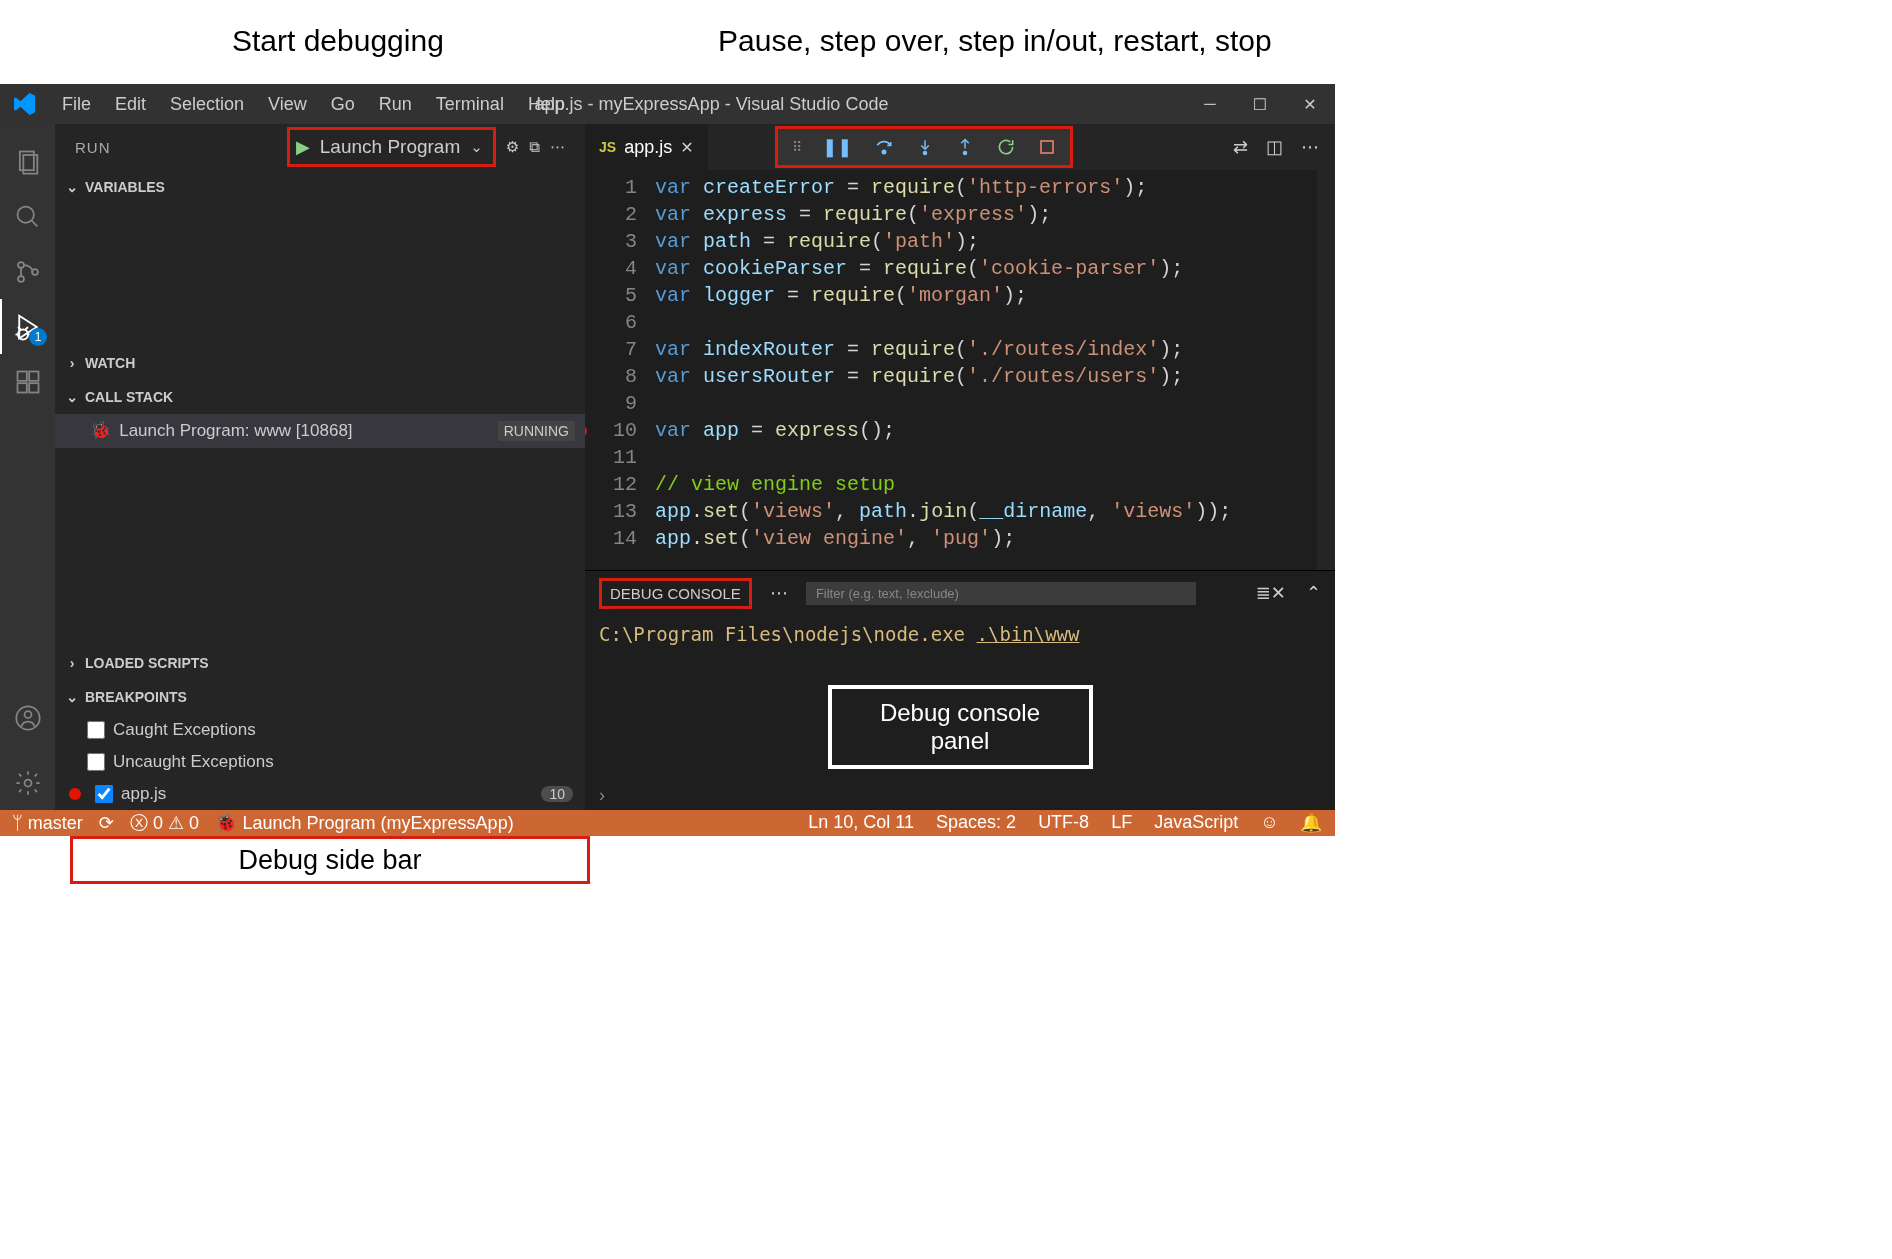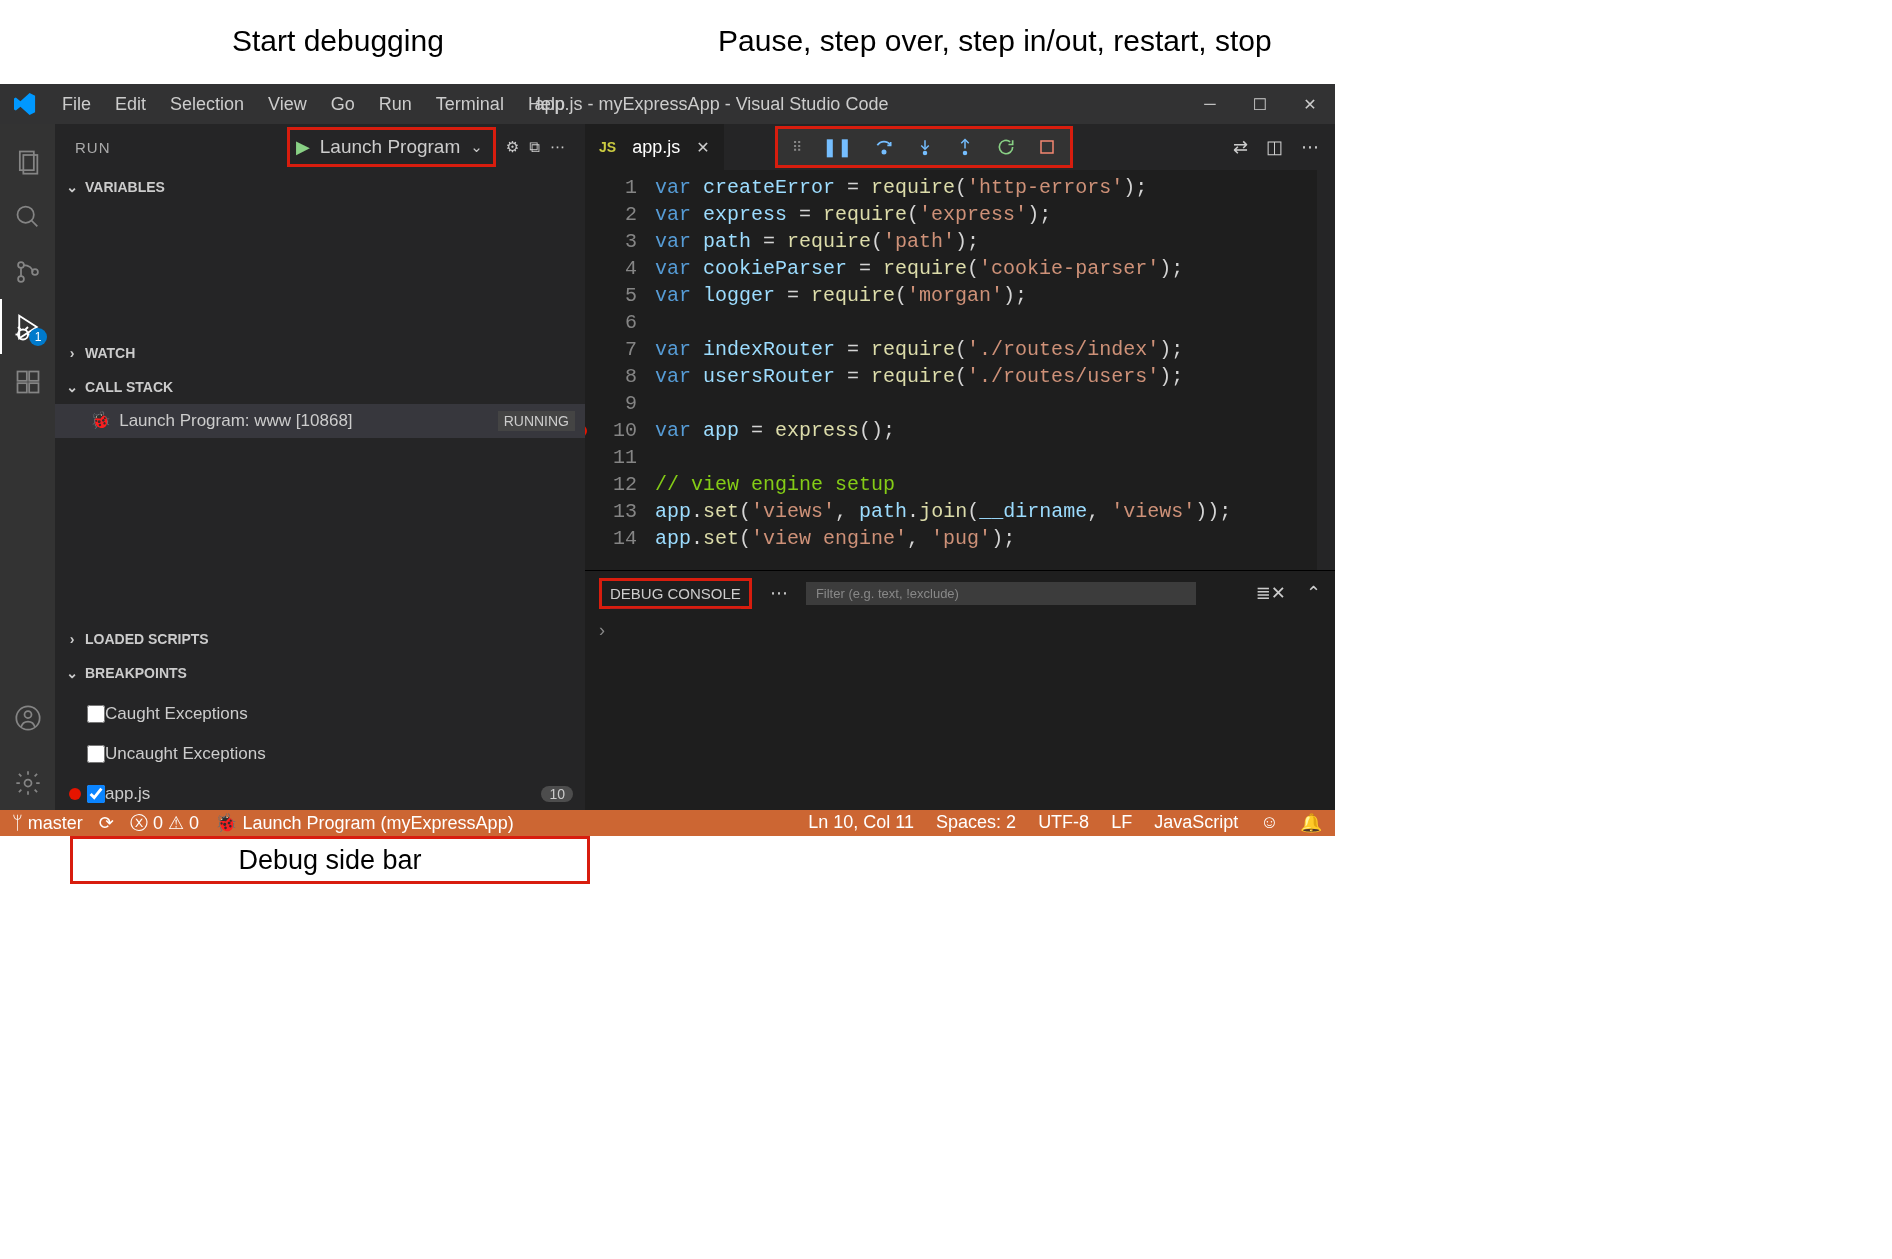--- a/index.html
+++ b/index.html
@@ -30,30 +30,30 @@
 
   
   .sidebar { width:530px; background:#252526; display:flex; flex-direction:column; color:#ccc; }
   .sidebar-header { height:46px; display:flex; align-items:center; padding:0 20px; font-size:15px; color:#aaa; gap:10px;}
   .sidebar-header .title { letter-spacing:1px; margin-right:auto;}
   .launch-box { border:3px solid rgb(216,29,14); display:flex; align-items:center; height:40px; padding:0 10px 0 6px; gap:10px;}
   .play { color:#89d185; font-size:18px;}
   .section-h { height:34px; display:flex; align-items:center; padding:0 10px; font-size:14px; font-weight:bold; color:#ccc; background:#252526; gap:6px;}
   .callstack-row { background:#37373d; height:34px; display:flex; align-items:center; padding:0 10px 0 35px; font-size:17px; position:relative;}
   .callstack-row .status { margin-left:auto; background:#444; padding:2px 6px; font-size:14px; color:#ccc;}
-  .bp-row { height:32px; display:flex; align-items:center; padding-left:32px; font-size:17px;margin-top:8px;}
+  .bp-row { height:32px; display:flex; align-items:center; padding-left:32px; gap:8px; font-size:17px;}
   .bp-row input[type=checkbox]{ width:18px; height:18px; accent-color:#0a84ff;}
   .bp-row .dot { width:12px; height:12px; background:#e51400; border-radius:50%; margin-left:-18px; margin-right:6px;}
   .bp-row .count { margin-left:auto; margin-right:12px; background:#4d4d4d; border-radius:10px; padding:0 8px; font-size:14px;}
   .chev { width:14px; display:inline-block; text-align:center;}
 
   
   .editor-region { flex:1; display:flex; flex-direction:column; background:#1e1e1e; }
   .tabbar { height:46px; background:#252526; display:flex; align-items:center; position:relative;}
-  .tab { background:#1e1e1e; height:46px; display:flex; align-items:center; padding:0 14px; gap:16px; color:#fff;}
+  .tab { background:#1e1e1e; height:46px; display:flex; align-items:center; padding:0 14px; gap:8px; color:#fff;}
   .tab .js { color:#cbcb41; font-weight:bold; font-size:14px;}
   .tab .close { color:#ccc; font-size:16px;}
   .debug-toolbar { position:absolute; left:190px; top:2px; height:42px; display:flex; align-items:center; gap:22px; padding:0 14px; background:#333333; border:3px solid rgb(216,29,14); color:#75beff;}
   .debug-toolbar .grip { color:#888; letter-spacing:-2px; font-size:14px;}
   .debug-toolbar .stop { color:#f48771;}
   .tabbar .right-icons { margin-left:auto; display:flex; gap:18px; padding-right:16px; color:#ccc;}
 
   .editor { flex:1; display:flex; font-family: Consolas, "Courier New", monospace; font-size:20px; overflow:hidden; position:relative;}
   .gutter { width:70px; text-align:right; color:#858585; padding-right:18px; padding-top:4px; line-height:27px; position:relative;}
   .gutter .ln { height:27px; position:relative;}
@@ -302,20 +302,24 @@
       <div class="panel">
         <div class="panel-tabs">
           <div class="ptab active-ptab"><span>DEBUG CONSOLE</span></div>
           <span>⋯</span>
           <div class="filter">Filter (e.g. text, !exclude)</div>
           <div class="right">
             <span>≣✕</span>
             <span>⌃</span>
           </div>
         </div>
+        <div class="panel-body">
+          <span class="p1">C:\Program Files\nodejs\node.exe </span><span class="p2">.\bin\www</span>
+          <div class="annot-box" style="position:relative; margin:40px auto 0; width:265px; padding:10px 16px; text-align:center; font-family:'Segoe UI',sans-serif; font-size:24px; color:#fff;">Debug console panel</div>
+        </div>
         <div class="panel-foot">
             <span style="color:#888;">›</span>
           </div>
       </div>
     </div>
   </div>
 
   <div class="statusbar">
     <span>ᛘ <span>master</span></span>
     <span>⟳</span>

